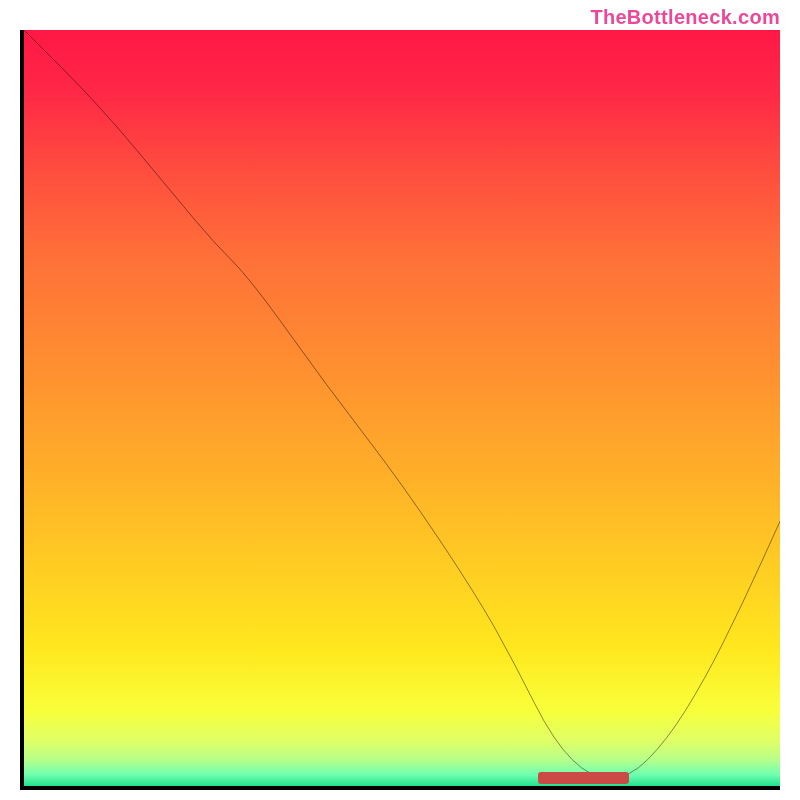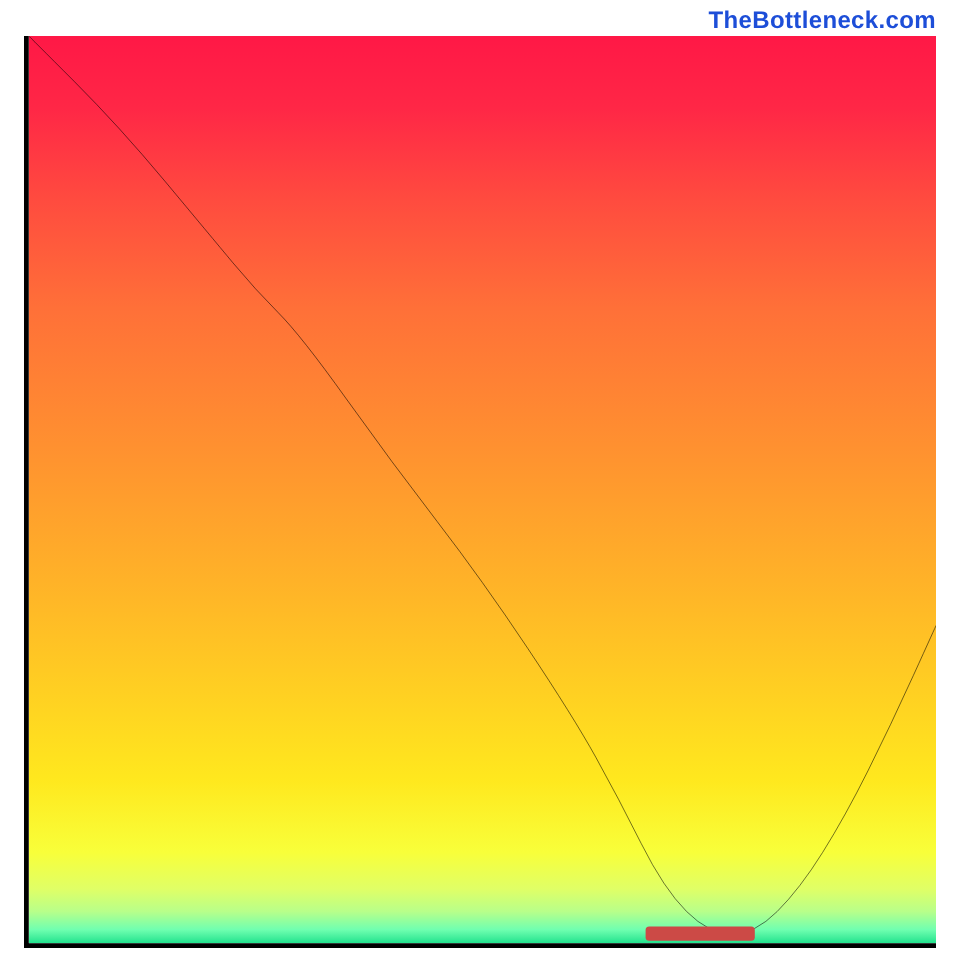--- a/index.html
+++ b/index.html
@@ -20,21 +20,21 @@
     box-sizing: border-box;
     border-left: 4px solid #000;
     border-bottom: 4px solid #000;
   }
   .attribution {
     position: absolute;
     top: 6px;
     right: 20px;
     font-size: 20px;
     font-weight: 600;
-    color: #1d4ed8;
+    color: #ec4899;
     letter-spacing: 0.3px;
   }
   .gradient-fill {
     position: absolute;
     inset: 0;
     display: block;
   }
   .curve-svg {
     position: absolute;
     inset: 0;

